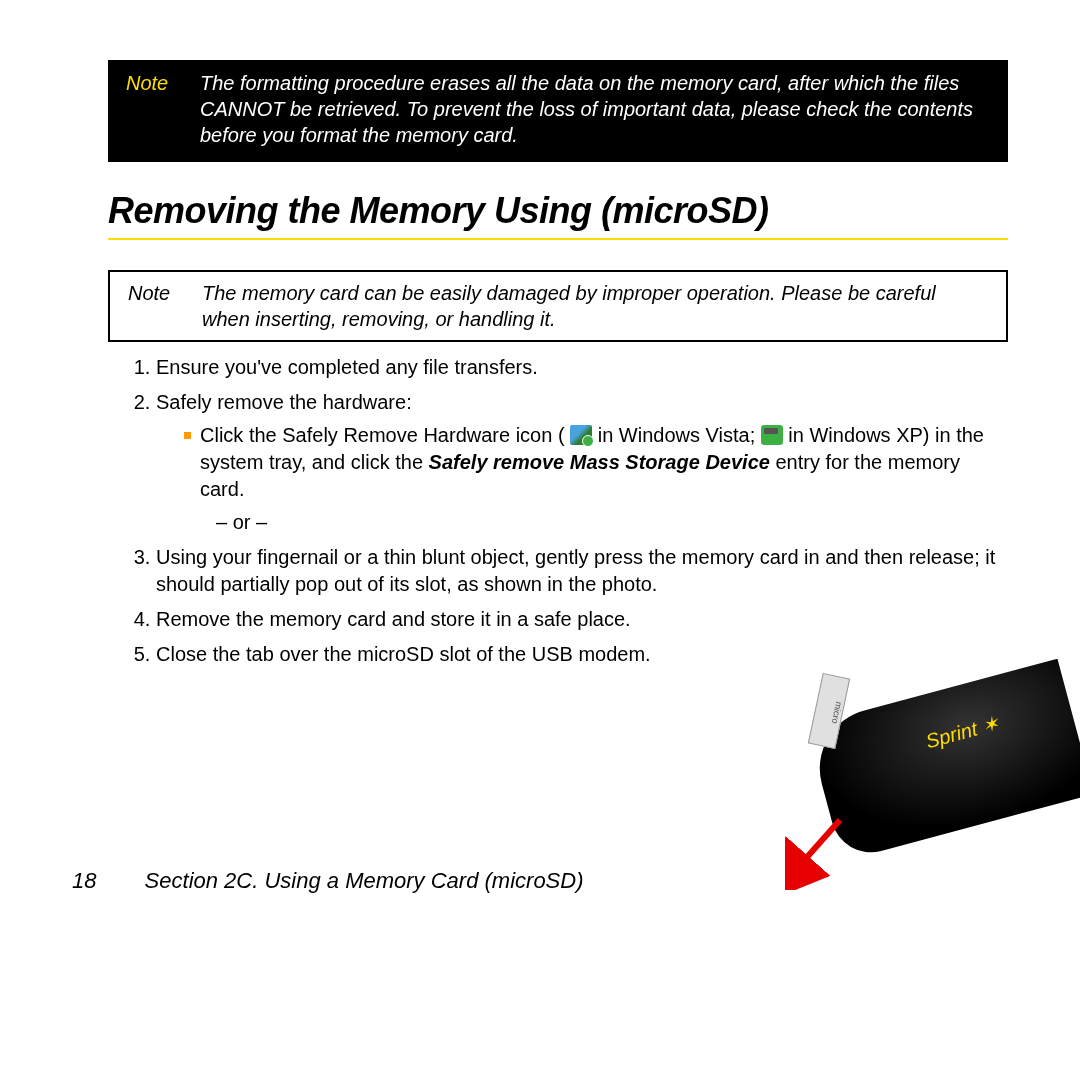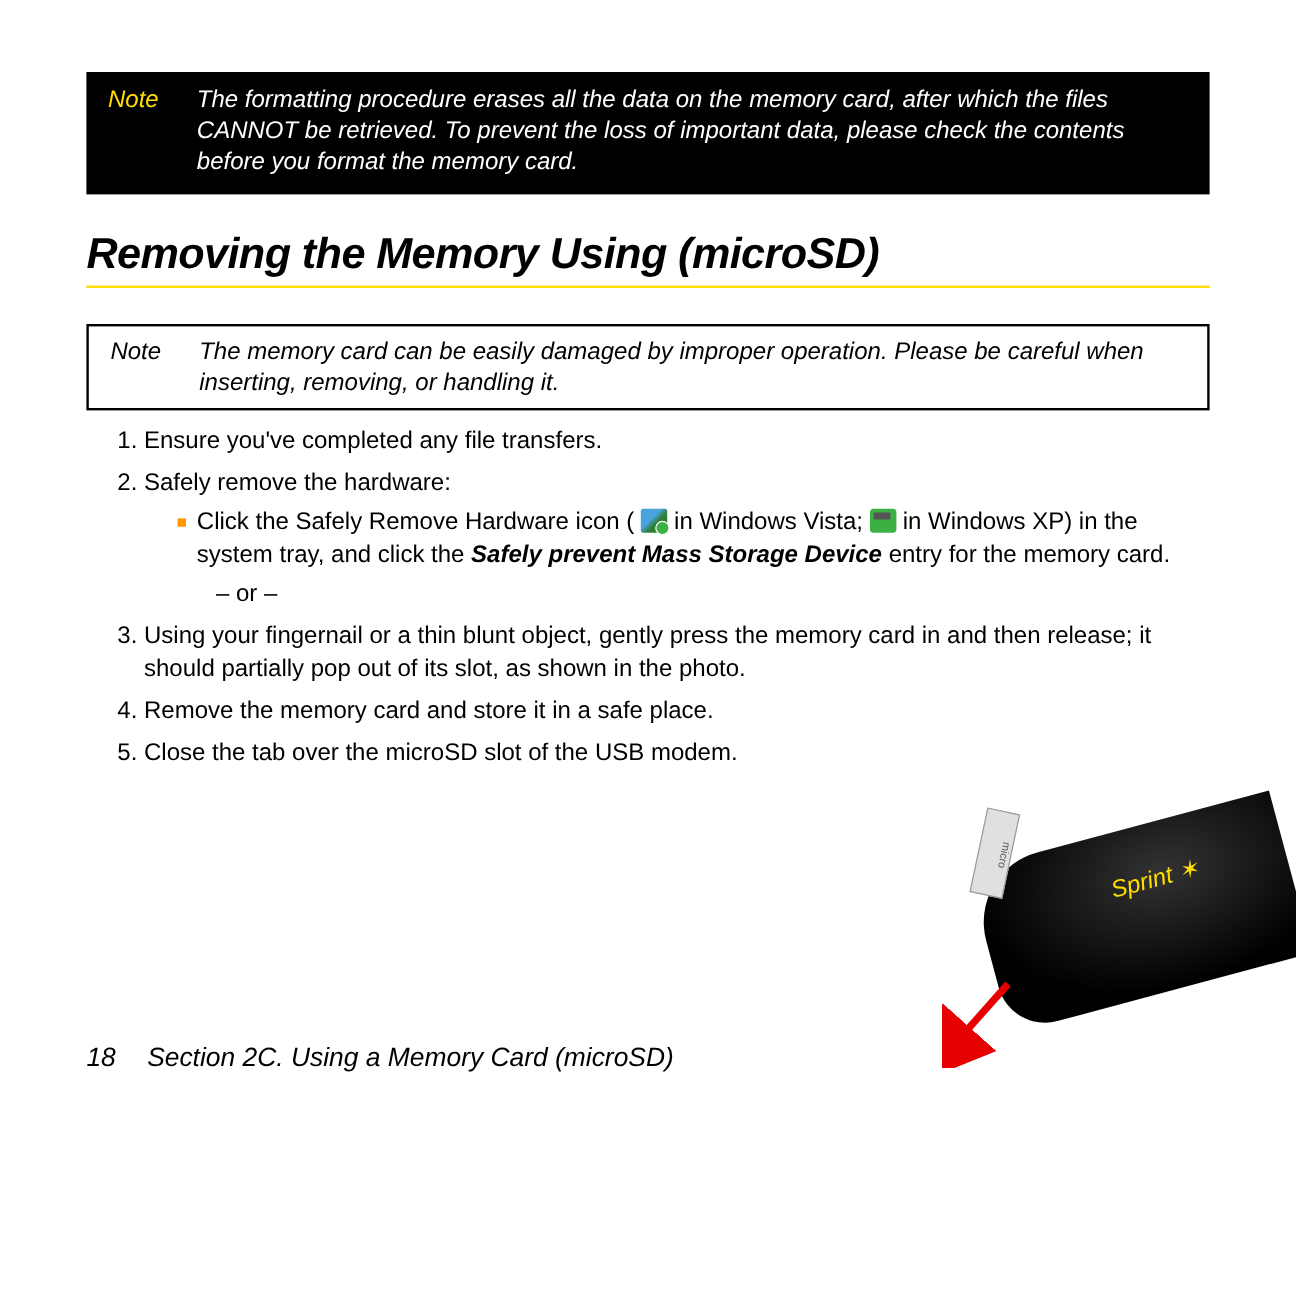--- a/index.html
+++ b/index.html
@@ -9,21 +9,21 @@
     height: 1080px;
     background: #ffffff;
     font-family: Arial, Helvetica, sans-serif;
     color: #000;
   }
   .page {
     position: relative;
     width: 1080px;
     height: 956px;
     box-sizing: border-box;
-    padding: 60px 72px 40px 72px;
+    padding: 60px 72px 40px 108px;
   }
   .note-box-black {
     background: #000;
     color: #fff;
     padding: 10px 18px 14px 18px;
     display: flex;
     gap: 18px;
     font-style: italic;
     font-size: 20px;
     line-height: 1.3;
@@ -178,21 +178,21 @@
     left: 45px;
     bottom: 0;
   }
   .footer {
     position: absolute;
     left: 72px;
     bottom: 62px;
     font-style: italic;
     font-size: 22px;
   }
-  .footer .pn { font-style: italic; margin-right: 20px; }
+  .footer .pn { font-style: italic; margin-right: 42px; }
 </style>
 </head>
 <body>
 
 <div class="page">
 
   <div class="note-box-black">
     <div class="note-label">Note</div>
     <div class="note-text">The formatting procedure erases all the data on the memory card, after which the files CANNOT be retrieved. To prevent the loss of important data, please check the contents before you format the memory card.</div>
   </div>
@@ -211,21 +211,21 @@
     <li>Ensure you've completed any file transfers.</li>
     <li>
       <span>Safely remove the hardware:</span>
       <ul class="sub">
         <li>
           <span>Click the Safely Remove Hardware icon (</span>
           <span class="inline-icon icon-vista"></span>
           <span> in Windows Vista; </span>
           <span class="inline-icon icon-xp"></span>
           <span> in Windows XP) in the system tray, and click the </span>
-          <span class="bold-ital">Safely prevent Mass Storage Device</span>
+          <span class="bold-ital">Safely remove Mass Storage Device</span>
           <span> entry for the memory card.</span>
           <div class="or">– or –</div>
         </li>
       </ul>
     </li>
     <li>
       <div class="step3-row">
         <div class="step3-text">Using your fingernail or a thin blunt object, gently press the memory card in and then release; it should partially pop out of its slot, as shown in the photo.</div>
       </div>
     </li>

